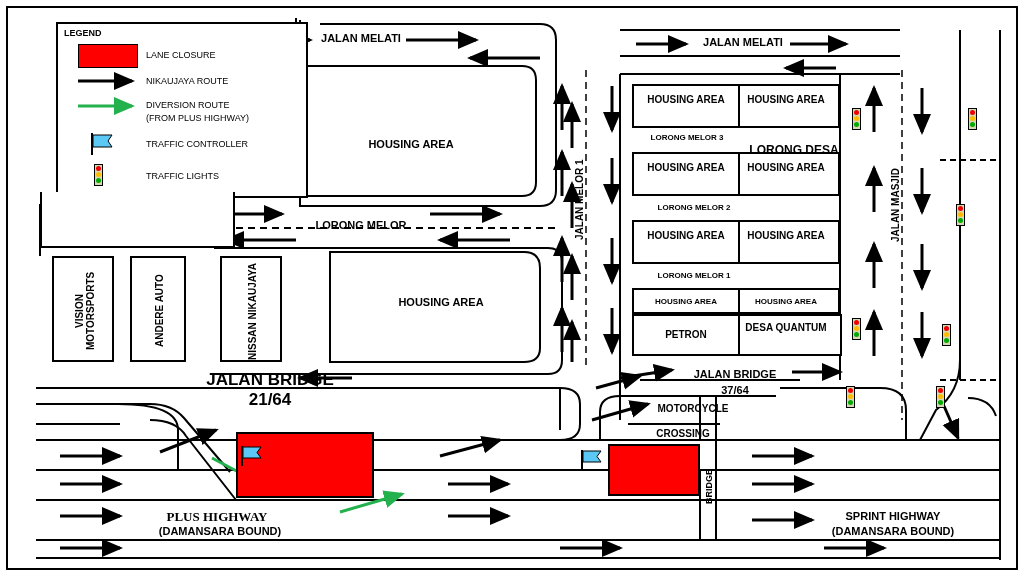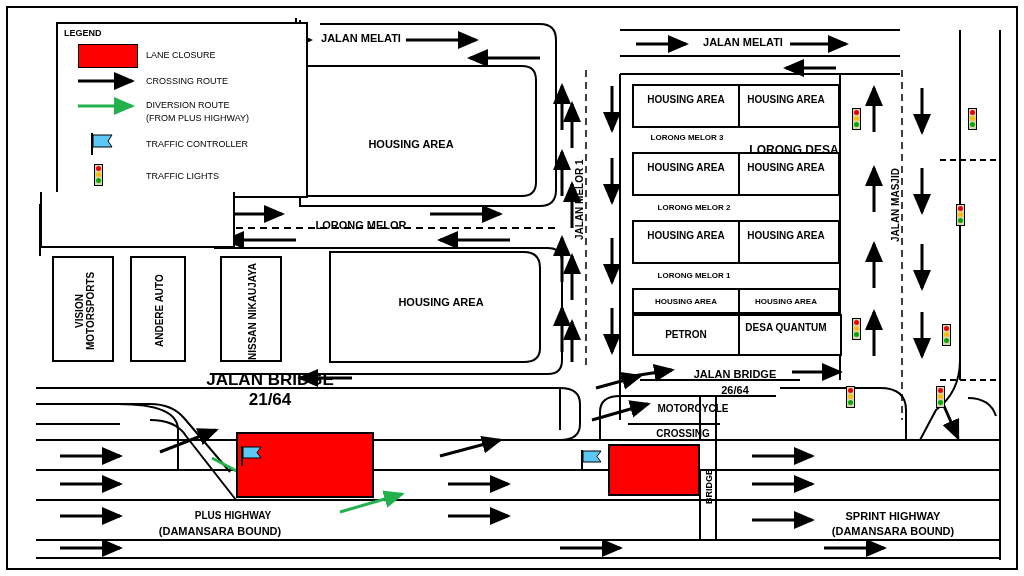--- a/index.html
+++ b/index.html
@@ -180,21 +180,21 @@
     <div class="legend-item" style="left:88px;top:26px;">LANE CLOSURE</div>
 
     <svg width="252" height="176" style="pointer-events:none;">
       <g stroke="#000" stroke-width="3" marker-end="url(#ah)">
         <line x1="20" y1="57" x2="74" y2="57"></line>
       </g>
       <g stroke="#22b14c" stroke-width="3" marker-end="url(#ahg)">
         <line x1="20" y1="82" x2="74" y2="82"></line>
       </g>
     </svg>
-    <div class="legend-item" style="left:88px;top:52px;">CROSSING ROUTE</div>
+    <div class="legend-item" style="left:88px;top:52px;">NIKAUJAYA ROUTE</div>
     <div class="legend-item" style="left:88px;top:76px;">DIVERSION ROUTE</div>
     <div class="legend-item" style="left:88px;top:89px;">(FROM PLUS HIGHWAY)</div>
 
     <div class="flag" style="left:30px;top:108px;">
       <svg width="30" height="24">
         <rect x="3" y="1" width="2" height="22" fill="#000"></rect>
         <path d="M5,3 L24,3 L20,9 L24,15 L5,15 Z" fill="#5bc8f5" stroke="#000" stroke-width="1"></path>
       </svg>
     </div>
     <div class="legend-item" style="left:88px;top:115px;">TRAFFIC CONTROLLER</div>
@@ -258,27 +258,27 @@
 
   <div class="lbl" style="left:306px;top:32px;width:110px;font-size:11px;">JALAN MELATI</div>
   <div class="lbl" style="left:688px;top:36px;width:110px;font-size:11px;">JALAN MELATI</div>
   <div class="lbl" style="left:306px;top:219px;width:110px;font-size:11px;">LORONG MELOR</div>
 
   <div class="lbl vert" style="left:572px;top:140px;width:16px;height:120px;font-size:10px;display:flex;align-items:center;justify-content:center;">JALAN MELOR 1</div>
   <div class="lbl vert" style="left:888px;top:150px;width:16px;height:110px;font-size:10px;display:flex;align-items:center;justify-content:center;">JALAN MASJID</div>
 
   <div class="lbl" style="left:200px;top:370px;width:140px;font-size:17px;">JALAN BRIDGE 21/64</div>
   <div class="lbl" style="left:680px;top:368px;width:110px;font-size:11px;">JALAN BRIDGE</div>
-  <div class="lbl" style="left:680px;top:384px;width:110px;font-size:11px;">26/64</div>
+  <div class="lbl" style="left:680px;top:384px;width:110px;font-size:11px;">37/64</div>
 
   <div class="lbl" style="left:628px;top:403px;width:130px;font-size:10px;">MOTORCYCLE</div>
   <div class="lbl" style="left:628px;top:428px;width:110px;font-size:10px;">CROSSING</div>
   <div class="lbl vert" style="left:702px;top:456px;width:14px;height:60px;font-size:9px;display:flex;align-items:center;justify-content:center;">BRIDGE</div>
 
-  <div class="lbl" style="left:153px;top:510px;width:160px;font-size:10px;">PLUS HIGHWAY</div>
+  <div class="lbl" style="left:137px;top:510px;width:160px;font-size:13px;font-family:Liberation Serif, serif;">PLUS HIGHWAY</div>
   <div class="lbl" style="left:140px;top:525px;width:160px;font-size:11px;">(DAMANSARA BOUND)</div>
   <div class="lbl" style="left:808px;top:510px;width:170px;font-size:11px;">SPRINT HIGHWAY</div>
   <div class="lbl" style="left:808px;top:525px;width:170px;font-size:11px;">(DAMANSARA BOUND)</div>
 
   <div class="redblk" style="left:236px;top:432px;width:138px;height:66px;"></div>
   <div class="redblk" style="left:608px;top:444px;width:92px;height:52px;"></div>
 
   <div class="flag" style="left:238px;top:444px;">
     <svg width="28" height="24">
       <rect x="3" y="2" width="2" height="20" fill="#000"></rect>

